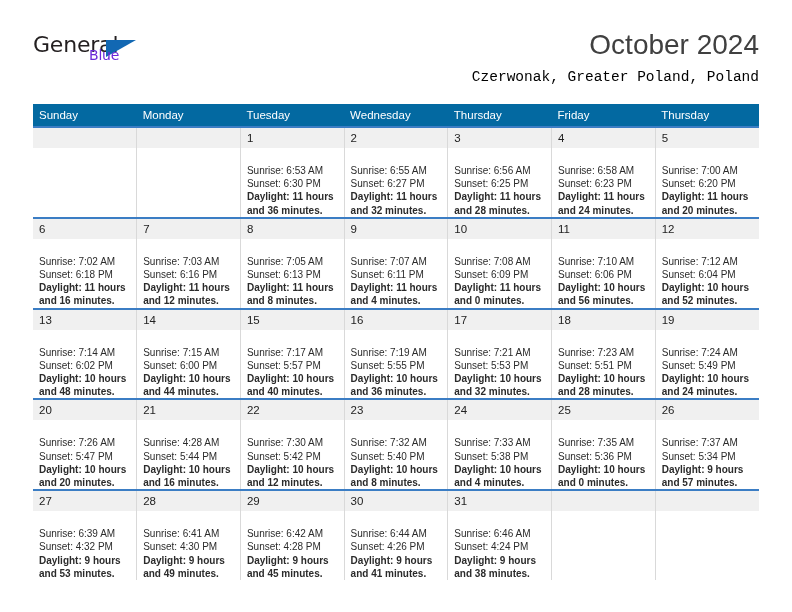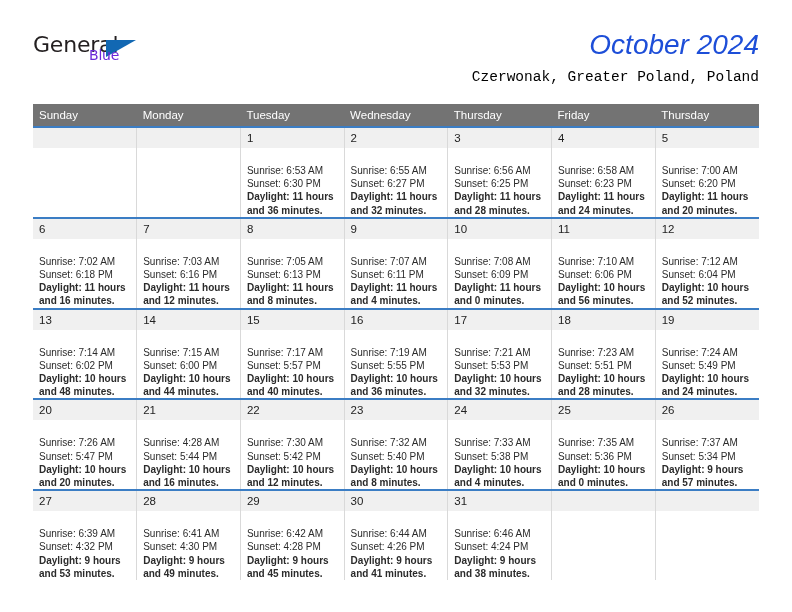--- a/index.html
+++ b/index.html
@@ -65,45 +65,44 @@
   }
   .title-wrap {
     position: absolute;
     right: 0;
     top: 0;
     text-align: right;
   }
   .month-title {
     font-size: 28px;
     font-weight: normal;
-    color: #1d4ed8;
+    color: #404040;
     line-height: 34px;
     white-space: nowrap;
-    font-style: italic;
   }
   .location {
     font-size: 14.5px;
     color: #000;
     line-height: 20px;
     margin-top: 5px;
     white-space: nowrap;
     font-family: Liberation Mono, monospace;
   }
 
   
   .calendar {
     position: absolute;
     left: 33px;
     top: 104px;
     width: 726px;
     border-collapse: collapse;
     table-layout: fixed;
   }
   .calendar th {
-    background: #737373;
+    background: #0369a1;
     color: #ffffff;
     font-weight: normal;
     font-size: 11.5px;
     text-align: left;
     padding: 5px 0 5px 6px;
     height: 12px;
     border: none;
     margin-top: 44px;
   }
   .calendar td {

